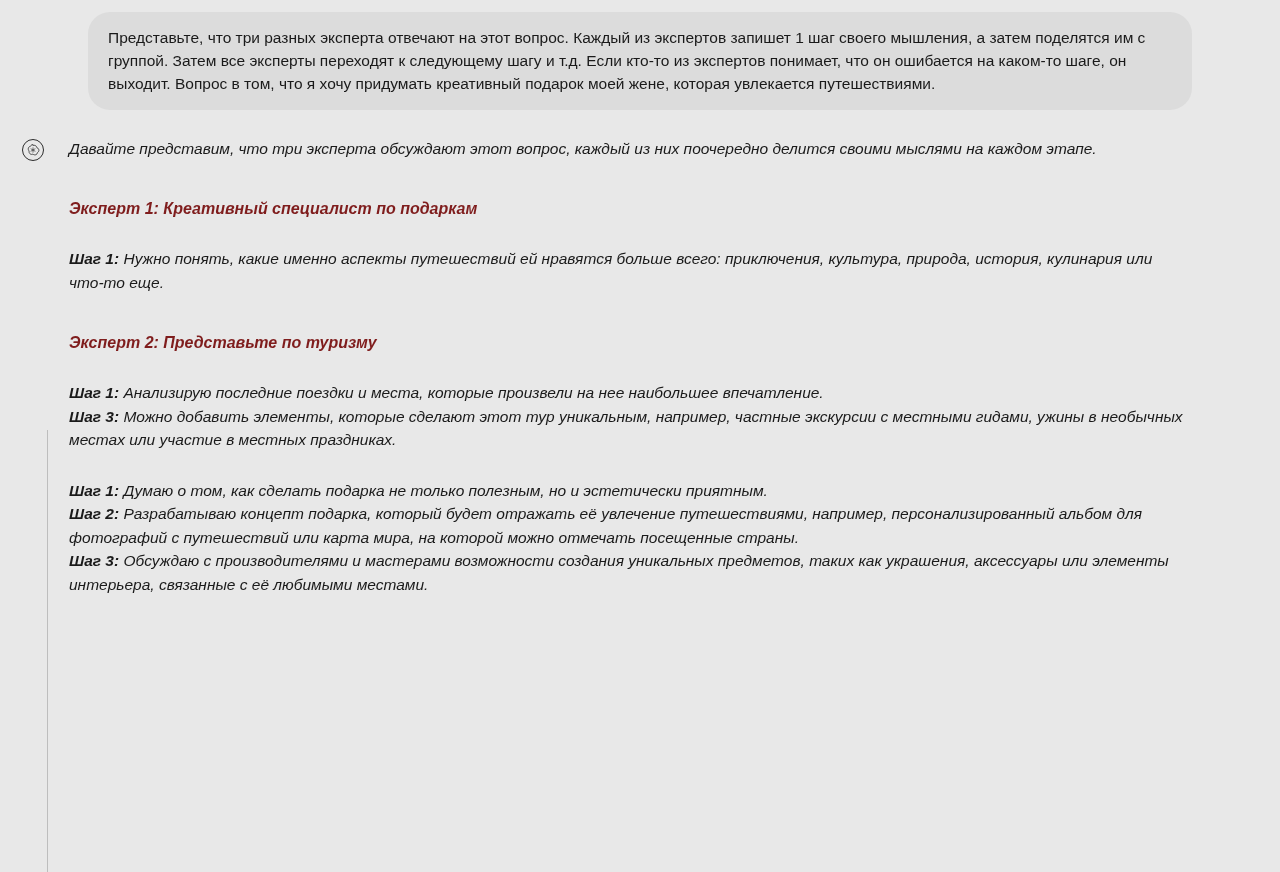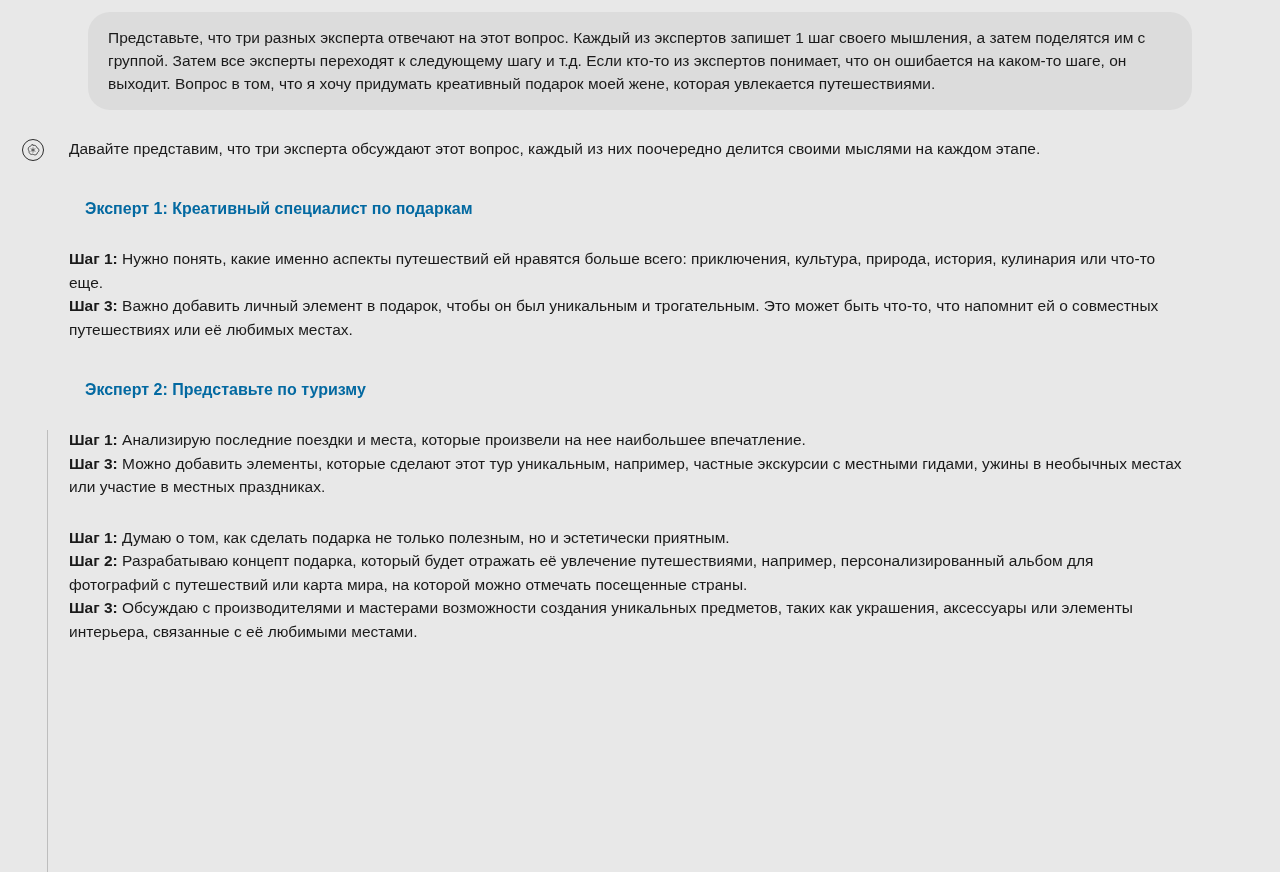--- a/index.html
+++ b/index.html
@@ -55,29 +55,30 @@
     justify-content: center;
     background: transparent;
   }
   .avatar svg { display: block; }
   .assistant-body {
     margin-left: 25px;
     font-size: 15.5px;
     line-height: 23px;
     color: #1a1a1a;
     width: 1130px;
+    font-style: italic;
   }
   .intro {
     margin: 0;
   }
   h3.expert-heading {
     font-size: 16px;
     font-weight: bold;
-    margin: 38px 0 0 16px;
-    color: #0369a1;
+    margin: 38px 0 0 0;
+    color: #7f1d1d;
     line-height: 22px;
   }
   .steps {
     margin: 27px 13px 0 0;
   }
   .step {
     margin: 0;
     line-height: 23.5px;
   }
   .step b { font-weight: bold; }
@@ -112,23 +113,20 @@
     </div>
 
     <div class="assistant-body">
       <p class="intro">Давайте представим, что три эксперта обсуждают этот вопрос, каждый из них поочередно делится своими мыслями на каждом этапе.</p>
 
       <h3 class="expert-heading">Эксперт 1: Креативный специалист по подаркам</h3>
       <div class="steps">
         <p class="step">
           <b>Шаг 1:</b><span> Нужно понять, какие именно аспекты путешествий ей нравятся больше всего: приключения, культура, природа, история, кулинария или что-то еще.</span>
         </p>
-        <p class="step">
-          <b>Шаг 3:</b><span> Важно добавить личный элемент в подарок, чтобы он был уникальным и трогательным. Это может быть что-то, что напомнит ей о совместных путешествиях или её любимых местах.</span>
-        </p>
       </div>
 
       <h3 class="expert-heading">Эксперт 2: Представьте по туризму</h3>
       <div class="steps">
         <p class="step">
           <b>Шаг 1:</b><span> Анализирую последние поездки и места, которые произвели на нее наибольшее впечатление.</span>
         </p>
         <p class="step">
           <b>Шаг 3:</b><span> Можно добавить элементы, которые сделают этот тур уникальным, например, частные экскурсии с местными гидами, ужины в необычных местах или участие в местных праздниках.</span>
         </p>

